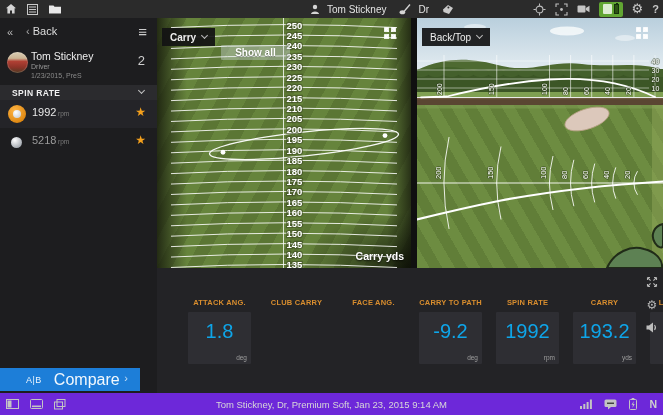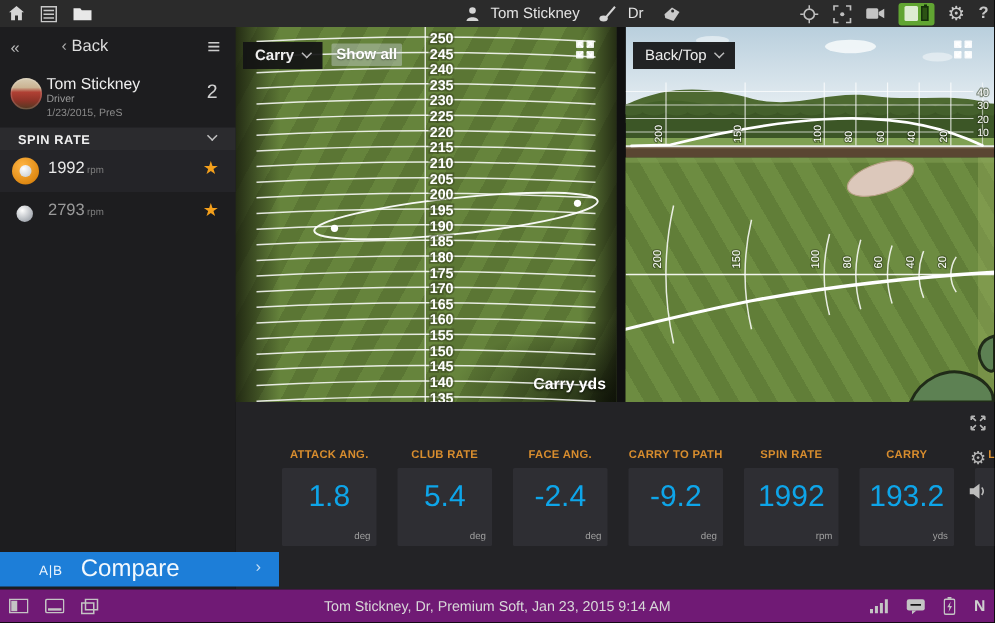--- a/index.html
+++ b/index.html
@@ -18,21 +18,21 @@
   .glyph{color:#c9c9c9;font-size:12px;line-height:12px;}
   .device-chip{width:24px;height:15px;background:#61a532;border-radius:2px;display:flex;align-items:center;justify-content:center;gap:2px;}
   .device-chip .scr{width:9px;height:10px;background:#ddecd2;border-radius:1px;}
   .device-chip .bat{width:5px;height:10px;border:1px solid #15300b;background:#2c5214;position:relative;}
   .device-chip .bat:before{content:"";position:absolute;left:1px;top:-2px;width:2px;height:1.5px;background:#15300b;}
 
   
   .sidebar{position:absolute;left:0;top:18px;width:157px;height:375px;background:#1d1d1f;z-index:20;}
   .sb-head{position:absolute;left:0;top:0;width:100%;height:30px;}
   .collapse{position:absolute;left:7px;top:8px;font-size:11px;color:#bbb;cursor:pointer;}
-  .back{position:absolute;left:26px;top:7px;font-size:11px;color:#ddd;cursor:pointer;margin-left:15px;}
+  .back{position:absolute;left:26px;top:7px;font-size:11px;color:#ddd;cursor:pointer;}
   .back .bk-ch{color:#aaa;margin-right:3px;}
   .sb-menu{position:absolute;right:10px;top:5px;font-size:15px;color:#ccc;cursor:pointer;}
   .player-card{position:absolute;left:0;top:32px;width:100%;height:36px;cursor:pointer;}
   .avatar{position:absolute;left:7px;top:2px;width:21px;height:21px;border-radius:50%;
           background:linear-gradient(180deg,#d8cdb4 0%,#cbb493 30%,#b04034 45%,#8e3328 72%,#4f3a22 100%);
           box-shadow:inset 0 0 0 1px rgba(255,255,255,.15);}
   .pc-name{position:absolute;left:31px;top:0;font-size:10.5px;color:#eee;}
   .pc-club{position:absolute;left:31px;top:13px;font-size:7px;color:#9a9a9a;}
   .pc-date{position:absolute;left:31px;top:22px;font-size:7px;color:#8a8a8a;}
   .pc-count{position:absolute;right:12px;top:3px;font-size:13px;color:#cfcfcf;}
@@ -48,21 +48,21 @@
   .disc-sel{position:absolute;left:8px;top:5px;width:18px;height:18px;border-radius:50%;
             background:radial-gradient(circle at 38% 32%,#ffb545,#e08a14 70%,#c06f0a);}
   .disc-sel .ball{position:absolute;left:5px;top:5px;width:8px;height:8px;border-radius:50%;
             background:radial-gradient(circle at 35% 30%,#ffffff,#c9ced4 85%);}
   .ball-sm{position:absolute;left:11px;top:9px;width:11px;height:11px;border-radius:50%;
             background:radial-gradient(circle at 35% 30%,#fdfdfd,#989ea6 85%);}
   .shot-val{position:absolute;left:32px;top:6px;font-size:11px;color:#e8e8e8;}
   .row2 .shot-val{color:#9b9b9b;}
   .shot-unit{position:absolute;left:58px;top:10px;font-size:6.5px;color:#7d7d7d;}
   .star{position:absolute;right:11px;top:5px;font-size:12px;color:#f4a01c;cursor:pointer;}
-  .compare-btn{position:absolute;left:0;top:368px;width:186px;height:23px;background:#1d7ed8;
+  .compare-btn{position:absolute;left:0;top:368px;width:140px;height:23px;background:#1d7ed8;
                display:flex;align-items:center;cursor:pointer;z-index:25;padding-left:16px;}
   .cmp-ab{margin-left:10px;font-size:9px;color:#eaf4fd;letter-spacing:.5px;}
   .cmp-lbl{margin-left:12px;font-size:16px;color:#f2f8fd;}
   .cmp-ch{position:absolute;right:12px;top:4px;font-size:11px;color:rgba(255,255,255,.75);}
 
   
   .chart{position:absolute;top:18px;height:250px;overflow:hidden;}
   .carry-chart{left:157px;width:254px;font-weight:bold;}
   .traj-chart{left:417px;width:246px;}
   .grass-carry{position:absolute;inset:0;
@@ -73,21 +73,21 @@
       background:linear-gradient(270deg,rgba(24,28,13,.8),rgba(24,28,13,0));}
   .corner-shade{position:absolute;right:0;bottom:0;width:110px;height:55px;
       background:radial-gradient(ellipse at bottom right,rgba(8,10,4,.8),transparent 72%);}
   .grass-top{position:absolute;left:417px;top:105px;width:246px;height:163px;z-index:1;
       background:repeating-linear-gradient(60deg,#6d8c41 0 11px,#617e38 11px 22px);}
   .chart svg{position:absolute;inset:0;z-index:2;}
   .chart-controls{position:absolute;top:10px;left:5px;display:flex;gap:6px;z-index:5;}
   .dd-btn{height:18px;display:flex;align-items:center;gap:6px;padding:0 8px;
       background:rgba(18,18,20,.92);color:#eee;font-size:10px;cursor:pointer;}
   .dd-btn .chev{border-color:#bbb;margin-top:-3px;}
-  .ghost-btn{height:15px;margin-top:1px;display:flex;align-items:center;padding:0 3px;
+  .ghost-btn{height:15px;margin-top:17px;display:flex;align-items:center;padding:0 14px;
       background:rgba(215,224,232,.38);color:#fff;font-size:10px;border-radius:1px;cursor:pointer;
       text-shadow:0 1px 1px rgba(0,0,0,.4);}
   .chart-icons{position:absolute;top:9px;right:6px;display:flex;gap:9px;z-index:5;}
   .grid-ic{width:12px;height:12px;display:grid;grid-template-columns:5px 5px;grid-template-rows:5px 5px;gap:1.5px;cursor:pointer;}
   .grid-ic span{background:rgba(255,255,255,.88);border-radius:.5px;}
   .axis-label{position:absolute;right:7px;bottom:6px;font-size:10.5px;color:#fff;z-index:5;
       text-shadow:0 1px 2px rgba(0,0,0,.8);}
 
   
   .stats-panel{position:absolute;left:157px;top:268px;width:506px;height:125px;background:#232326;z-index:10;}
@@ -95,21 +95,21 @@
   .tile{width:63px;cursor:pointer;}
   .tile-label{height:12px;font-size:7.5px;font-weight:bold;color:#d88d2e;text-align:center;
       letter-spacing:.2px;white-space:nowrap;overflow:hidden;}
   .tile-body{position:relative;margin-top:2px;height:52px;background:#2e2e33;border-radius:1px;}
   .tile-val{position:absolute;left:0;right:0;top:8px;text-align:center;font-size:20px;color:#0ea5e9;}
   .tile-unit{position:absolute;right:4px;bottom:3px;font-size:6.5px;color:#9f9f9f;}
   .panel-icons{position:absolute;right:2px;top:8px;width:18px;display:flex;flex-direction:column;
       align-items:center;gap:11px;}
 
   
-  .bottombar{position:absolute;left:0;top:393px;width:663px;height:22px;background:#701a75;z-index:30;}
+  .bottombar{position:absolute;left:0;top:393px;width:663px;height:22px;background:#6d28d9;z-index:30;}
   .bb-left{position:absolute;left:6px;top:0;height:22px;display:flex;align-items:center;gap:11px;}
   .bb-right{position:absolute;right:6px;top:0;height:22px;display:flex;align-items:center;gap:12px;}
   .bb-text{position:absolute;left:0;right:0;top:0;height:22px;display:flex;align-items:center;
       justify-content:center;font-size:9.5px;color:#d8d8d8;}
   .n-ic{font-size:10.5px;font-weight:bold;color:#cfcfcf;}
 </style>
 </head>
 <body>
 
 <div class="app">
@@ -210,21 +210,21 @@
     <div class="shot-row sel row1">
       <span class="disc-sel">
           <span class="ball"></span>
         </span>
       <span class="shot-val">1992</span>
       <span class="shot-unit">rpm</span>
       <span class="star">★</span>
     </div>
     <div class="shot-row row2">
       <span class="ball-sm"></span>
-      <span class="shot-val">2793</span>
+      <span class="shot-val">5218</span>
       <span class="shot-unit">rpm</span>
       <span class="star">★</span>
     </div>
   </aside>
 
   <button class="compare-btn" style="border:none;">
     <span class="cmp-ab">A|B</span>
     <span class="cmp-lbl">Compare</span>
     <span class="cmp-ch">›</span>
   </button>
@@ -418,32 +418,24 @@
   <section class="stats-panel">
     <div class="tiles">
       <div class="tile">
         <div class="tile-label">ATTACK ANG.</div>
         <div class="tile-body">
             <div class="tile-val">1.8</div>
             <div class="tile-unit">deg</div>
           </div>
       </div>
       <div class="tile">
-        <div class="tile-label">CLUB RATE</div>
-        <div class="tile-body">
-            <div class="tile-val">5.4</div>
-            <div class="tile-unit">deg</div>
-          </div>
+        <div class="tile-label">CLUB CARRY</div>
       </div>
       <div class="tile">
         <div class="tile-label">FACE ANG.</div>
-        <div class="tile-body">
-            <div class="tile-val">-2.4</div>
-            <div class="tile-unit">deg</div>
-          </div>
       </div>
       <div class="tile">
         <div class="tile-label">CARRY TO PATH</div>
         <div class="tile-body">
             <div class="tile-val">-9.2</div>
             <div class="tile-unit">deg</div>
           </div>
       </div>
       <div class="tile">
         <div class="tile-label">SPIN RATE</div>

